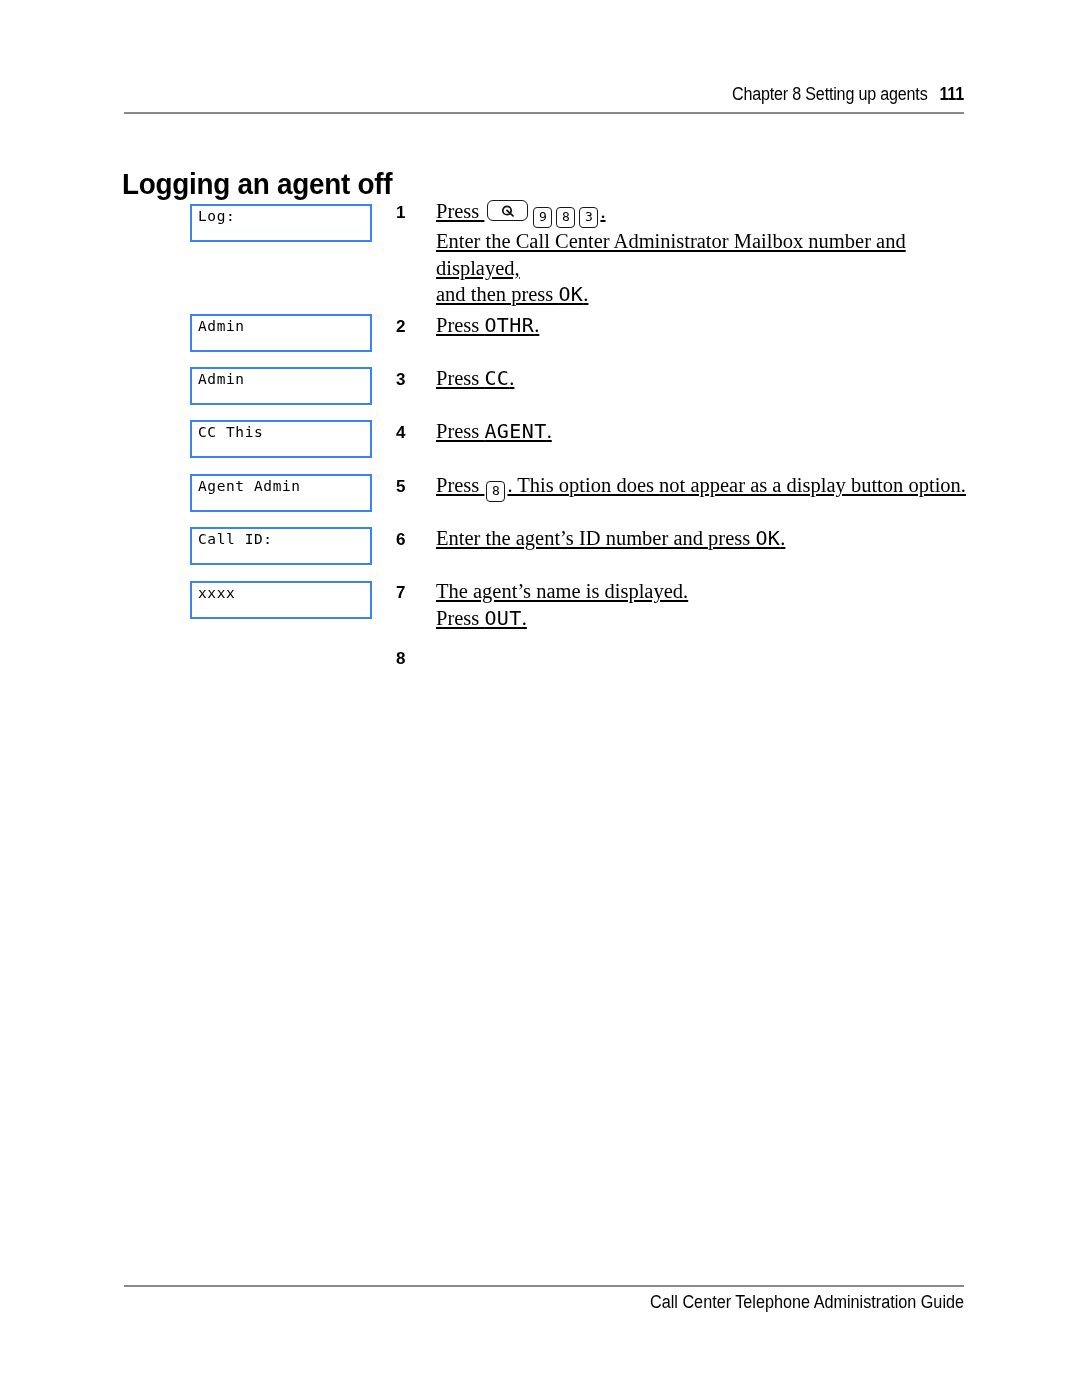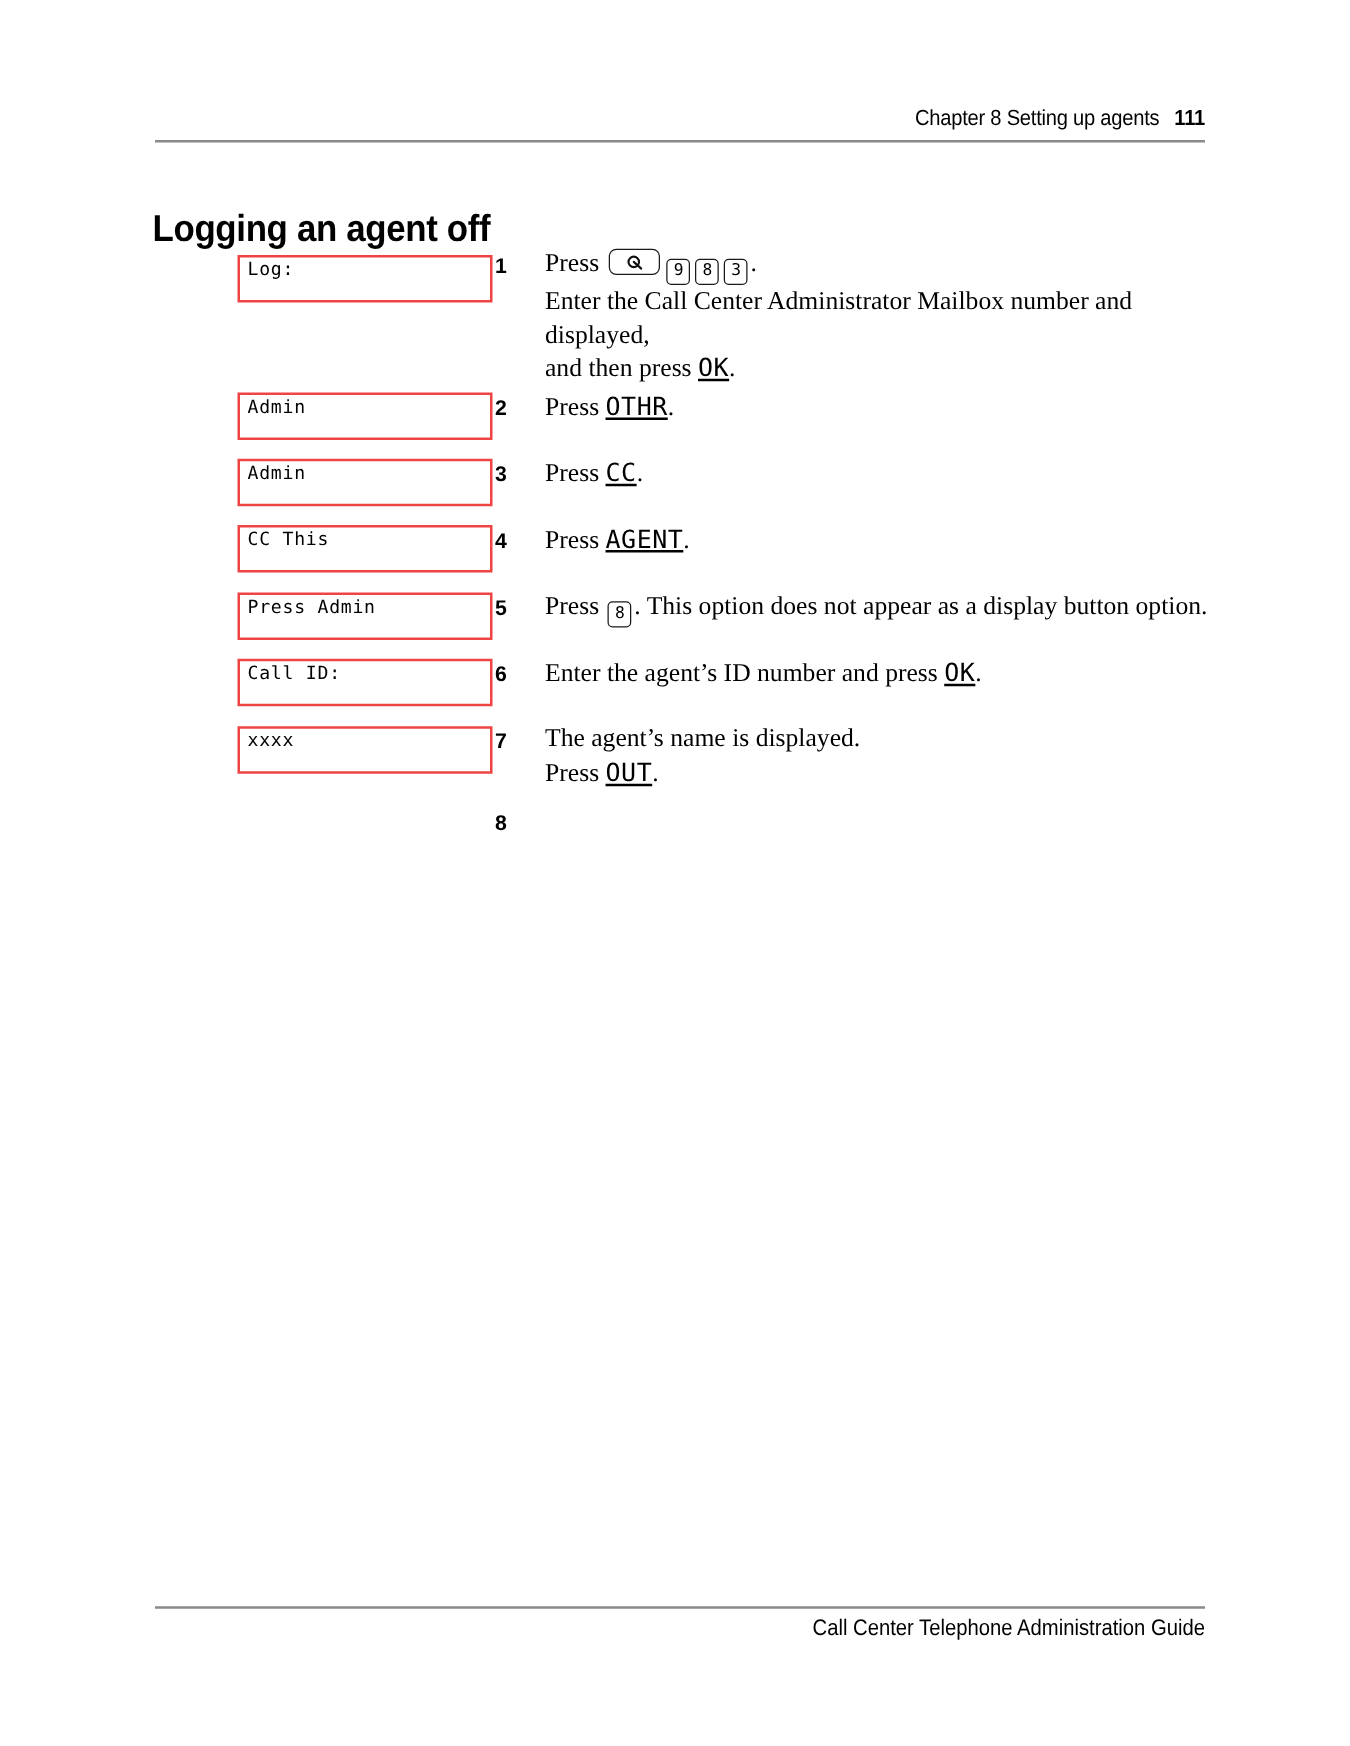--- a/index.html
+++ b/index.html
@@ -89,23 +89,23 @@
   
   .displays {
     position: absolute;
     left: 190px;
     top: 204px;
     width: 186px;
   }
   .lcd {
     position: absolute;
     left: 0;
-    width: 204px;
+    width: 182px;
     height: 38px;
-    border: 2px solid #ef4444;
+    border: 2px solid #3b82f6;
     background: #ffffff;
     box-sizing: border-box;
     font-family: "DejaVu Sans Mono", "Liberation Mono", monospace;
     font-size: 14.5px;
     letter-spacing: 0.6px;
     overflow: hidden;
   }
   .lcd-line {
     position: absolute;
     left: 6px;
@@ -145,20 +145,21 @@
   .step-num {
     flex: 0 0 40px;
     font-family: "Liberation Sans", "DejaVu Sans", sans-serif;
     font-weight: bold;
     font-size: 17px;
     line-height: 27px;
     padding-top: 1px;
   }
   .step-body {
     flex: 1 1 auto;
+    text-decoration: underline;
   }
   .step-line { white-space: normal; }
 
   #step-1 { top: 0px; }
   #step-2 { top: 114px; }
   #step-3 { top: 167px; }
   #step-4 { top: 220px; }
   #step-5 { top: 274px; }
   #step-6 { top: 327px; }
   #step-7 { top: 380px; }
@@ -241,21 +242,21 @@
     </div>
 
     <div class="lcd" id="lcd-ccadmin">
       <div class="lcd-line top">CC This</div>
       <div class="lcd-line bot">
         
       </div>
     </div>
 
     <div class="lcd" id="lcd-agentadm">
-      <div class="lcd-line top">Press Admin</div>
+      <div class="lcd-line top">Agent Admin</div>
       <div class="lcd-line bot">
         
       </div>
     </div>
 
     <div class="lcd" id="lcd-agentid">
       <div class="lcd-line top">Call ID:</div>
       <div class="lcd-line bot">
         
       </div>

